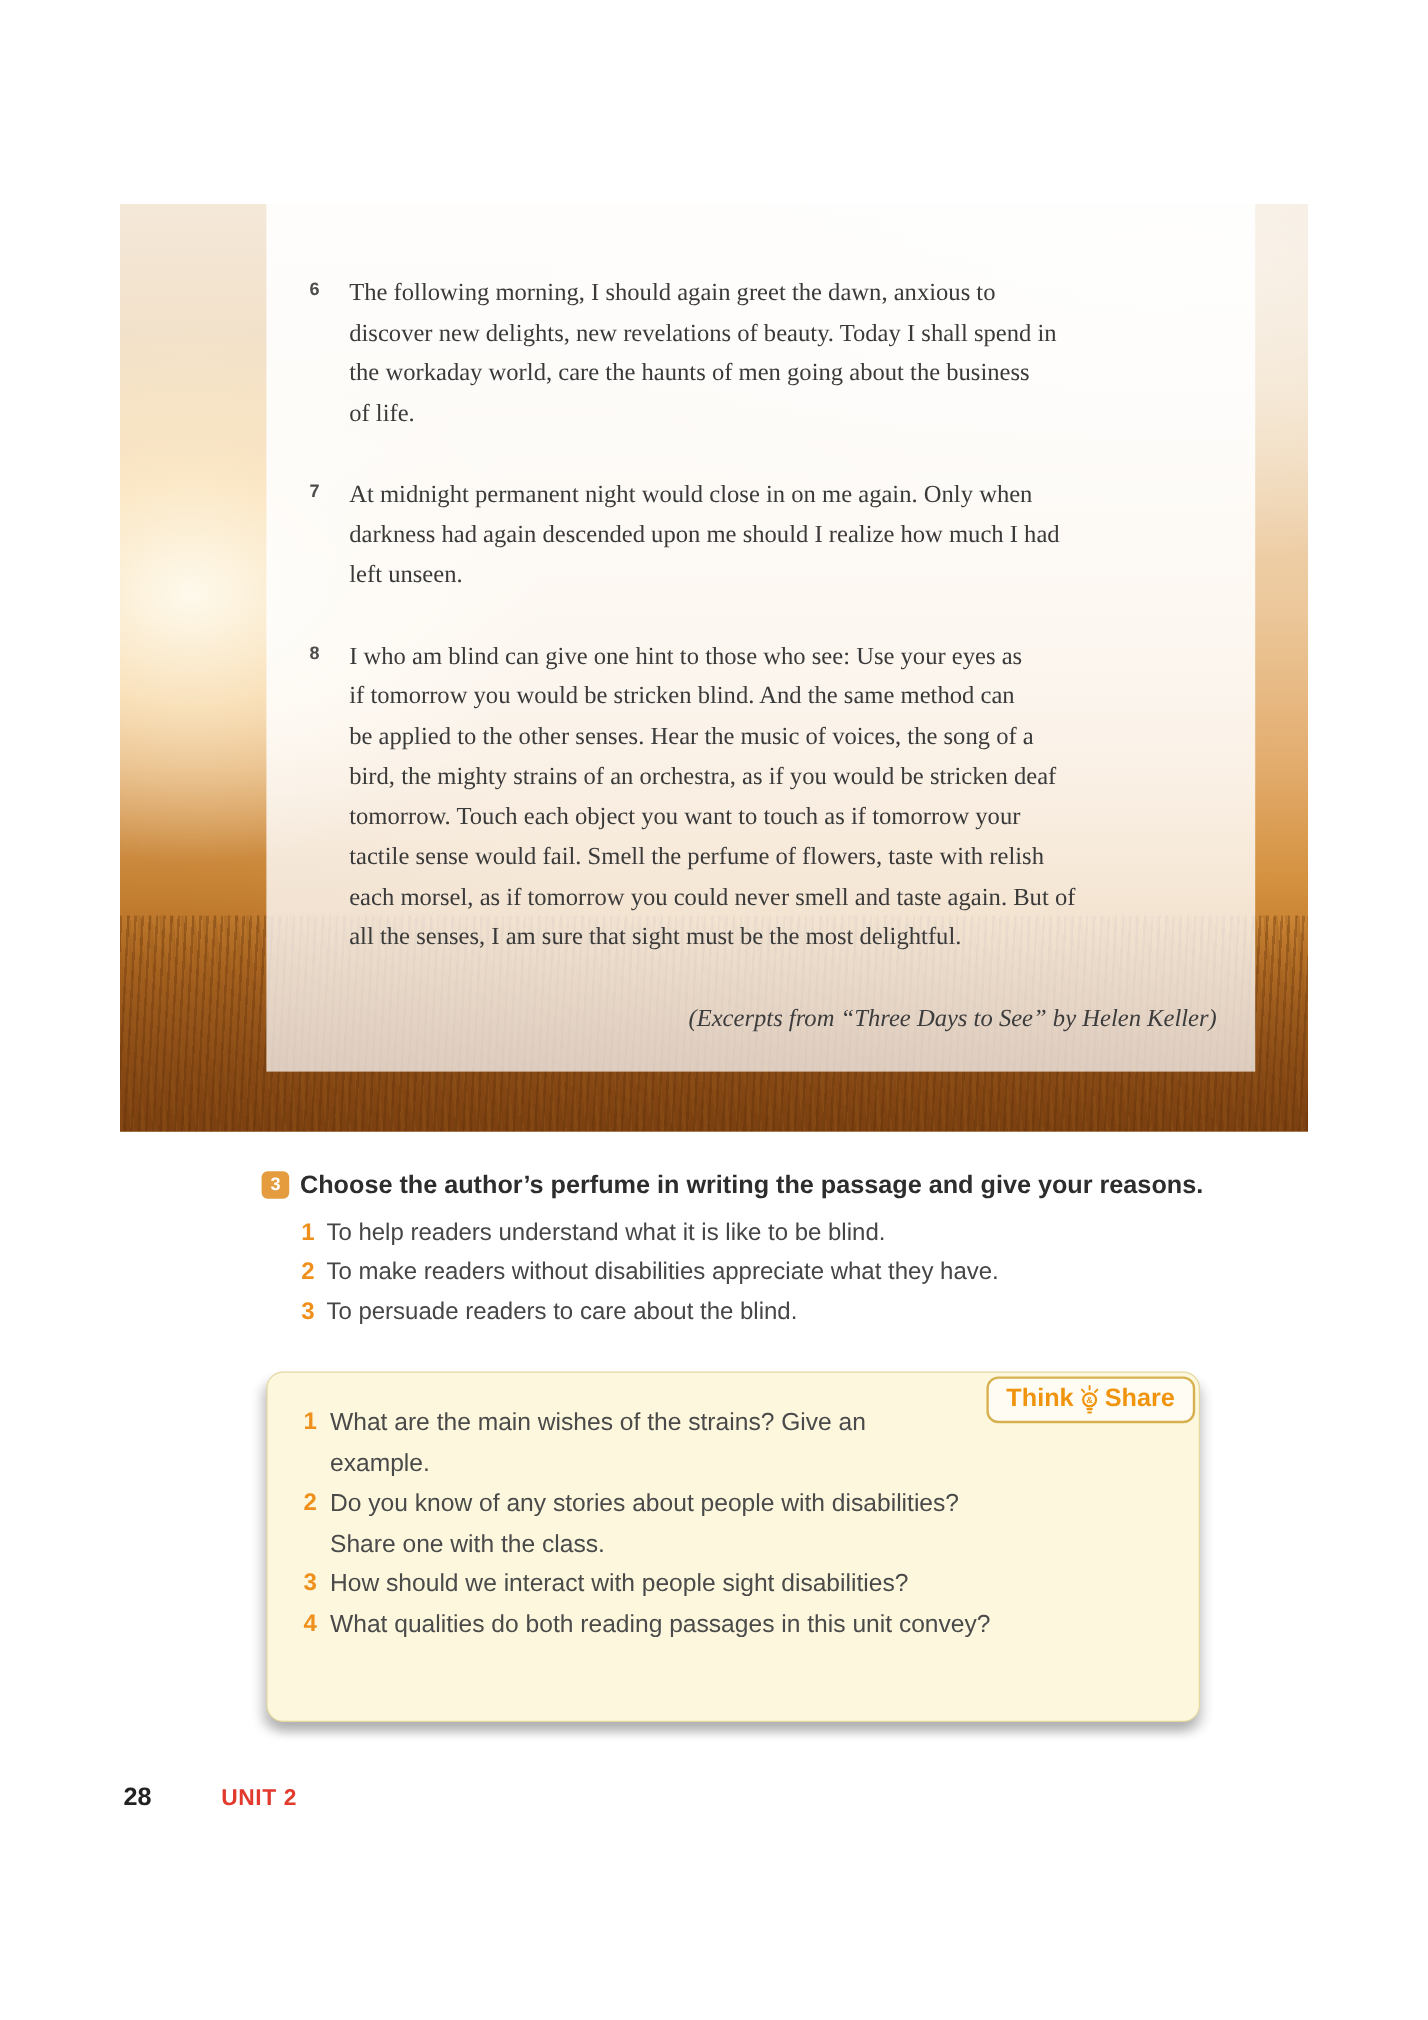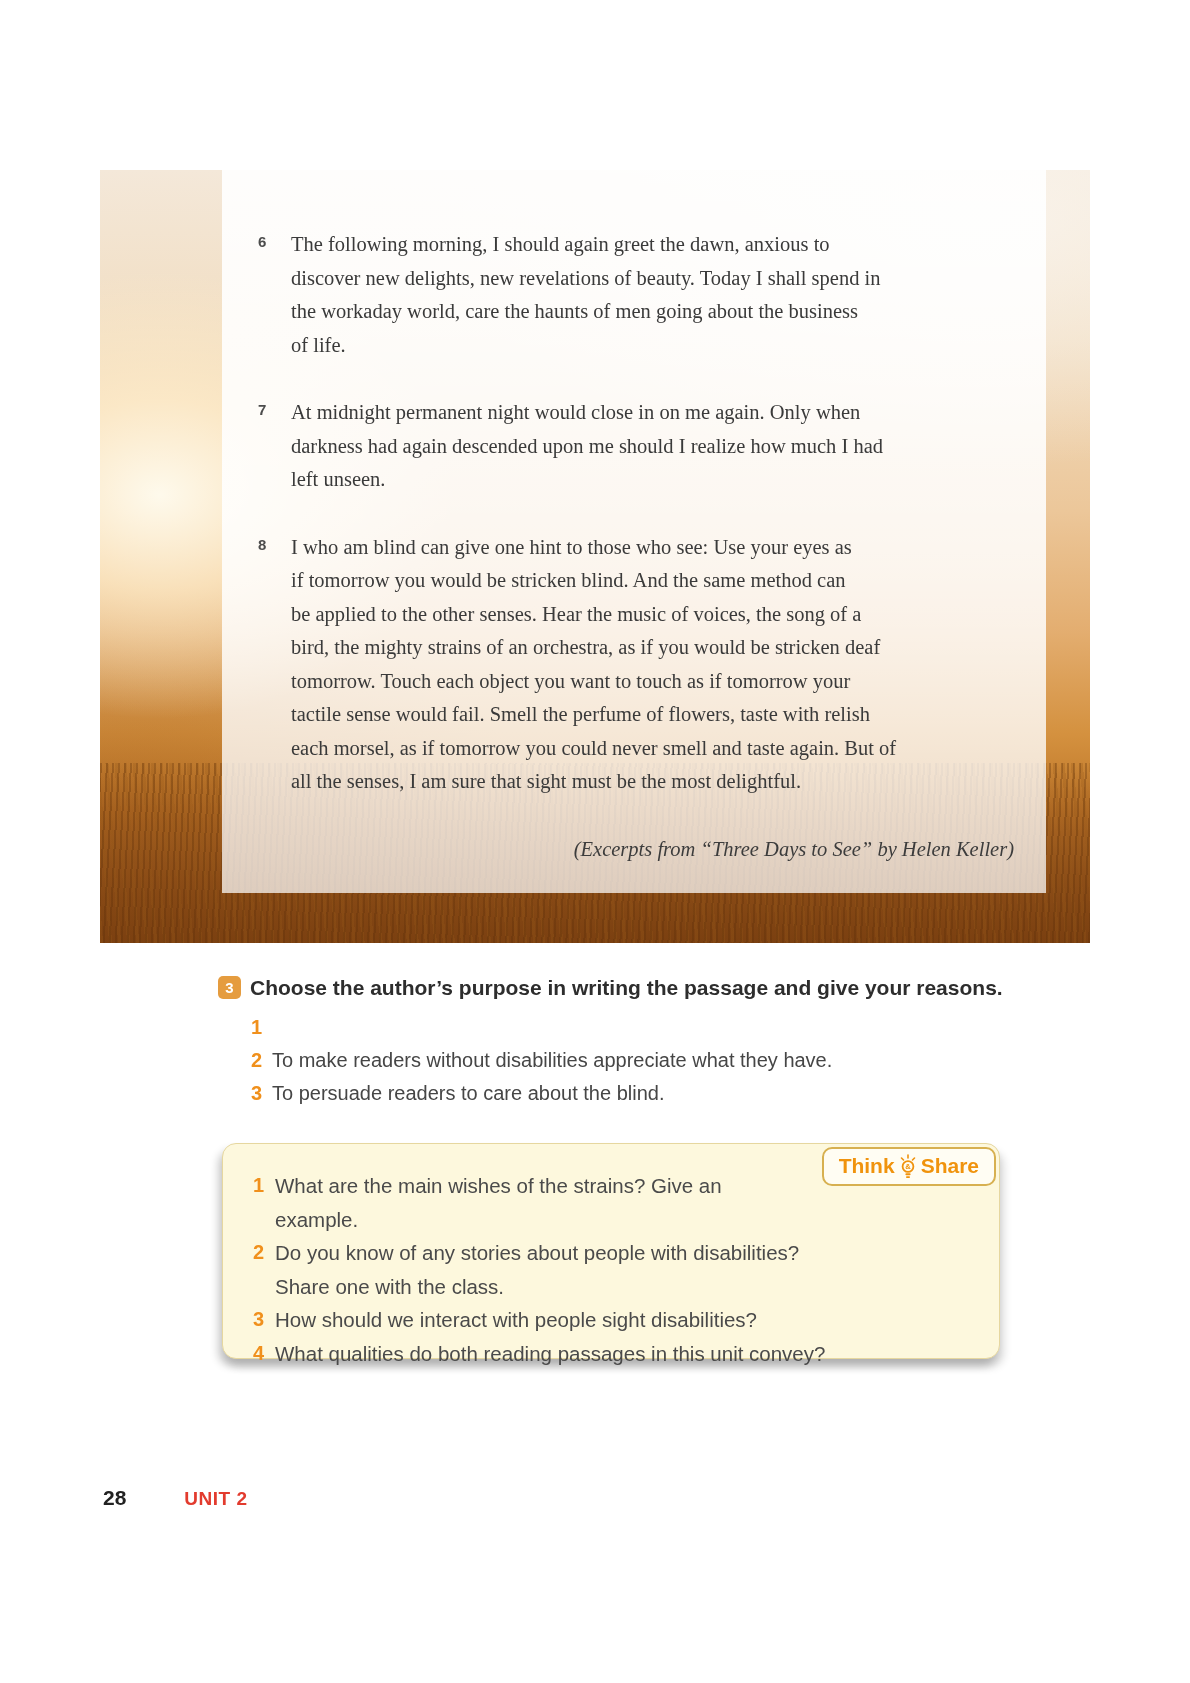--- a/index.html
+++ b/index.html
@@ -54,21 +54,21 @@
     text-align:center;
   }
   .ex-title { font:700 21px/32px "Liberation Sans",sans-serif; color:#2d2d2d; white-space:nowrap; }
   .ex-options { margin-left:33px; }
   .option { display:flex; }
   .opt-num { flex:none; width:21px; font:700 20px/33px "Liberation Sans",sans-serif; color:#f0901c; }
   .opt-text { font:400 20px/33px "Liberation Sans",sans-serif; color:#464646; }
 
   
   .ts-box {
-    position:absolute; left:222px; top:1143px; width:778px; height:216px;
+    position:absolute; left:222px; top:1143px; width:778px; height:292px;
     background:#fdf8dd; border:1px solid #e6d79f; border-radius:14px;
     box-shadow:-4px 7px 9px rgba(0,0,0,0.20), 4px 8px 9px rgba(0,0,0,0.14);
     padding:25px 24px 0 30px;
   }
   .ts-tab {
     position:absolute; top:3px; right:3px;
     display:flex; align-items:center; gap:3px;
     background:#fffdf3; border:2px solid #d7b050; border-radius:10px;
     padding:4px 15px 5px;
   }
@@ -117,25 +117,26 @@
 all the senses, I am sure that sight must be the most delightful.</div>
       </div>
 
       <div class="attribution">(Excerpts from “Three Days to See” by Helen Keller)</div>
     </div>
   </div>
 
   <div class="exercise">
     <div class="ex-header">
       <div class="ex-numbox">3</div>
-      <div class="ex-title">Choose the author’s purpose in writing the passage and give your reasons.</div>
+      <div class="ex-title">Choose the author’s perfume in writing the passage and give your reasons.</div>
     </div>
     <div class="ex-options">
       <div class="option">
         <span class="opt-num">1</span>
+        <span class="opt-text">To help readers understand what it is like to be blind.</span>
       </div>
       <div class="option">
         <span class="opt-num">2</span>
         <span class="opt-text">To make readers without disabilities appreciate what they have.</span>
       </div>
       <div class="option">
         <span class="opt-num">3</span>
         <span class="opt-text">To persuade readers to care about the blind.</span>
       </div>
     </div>

